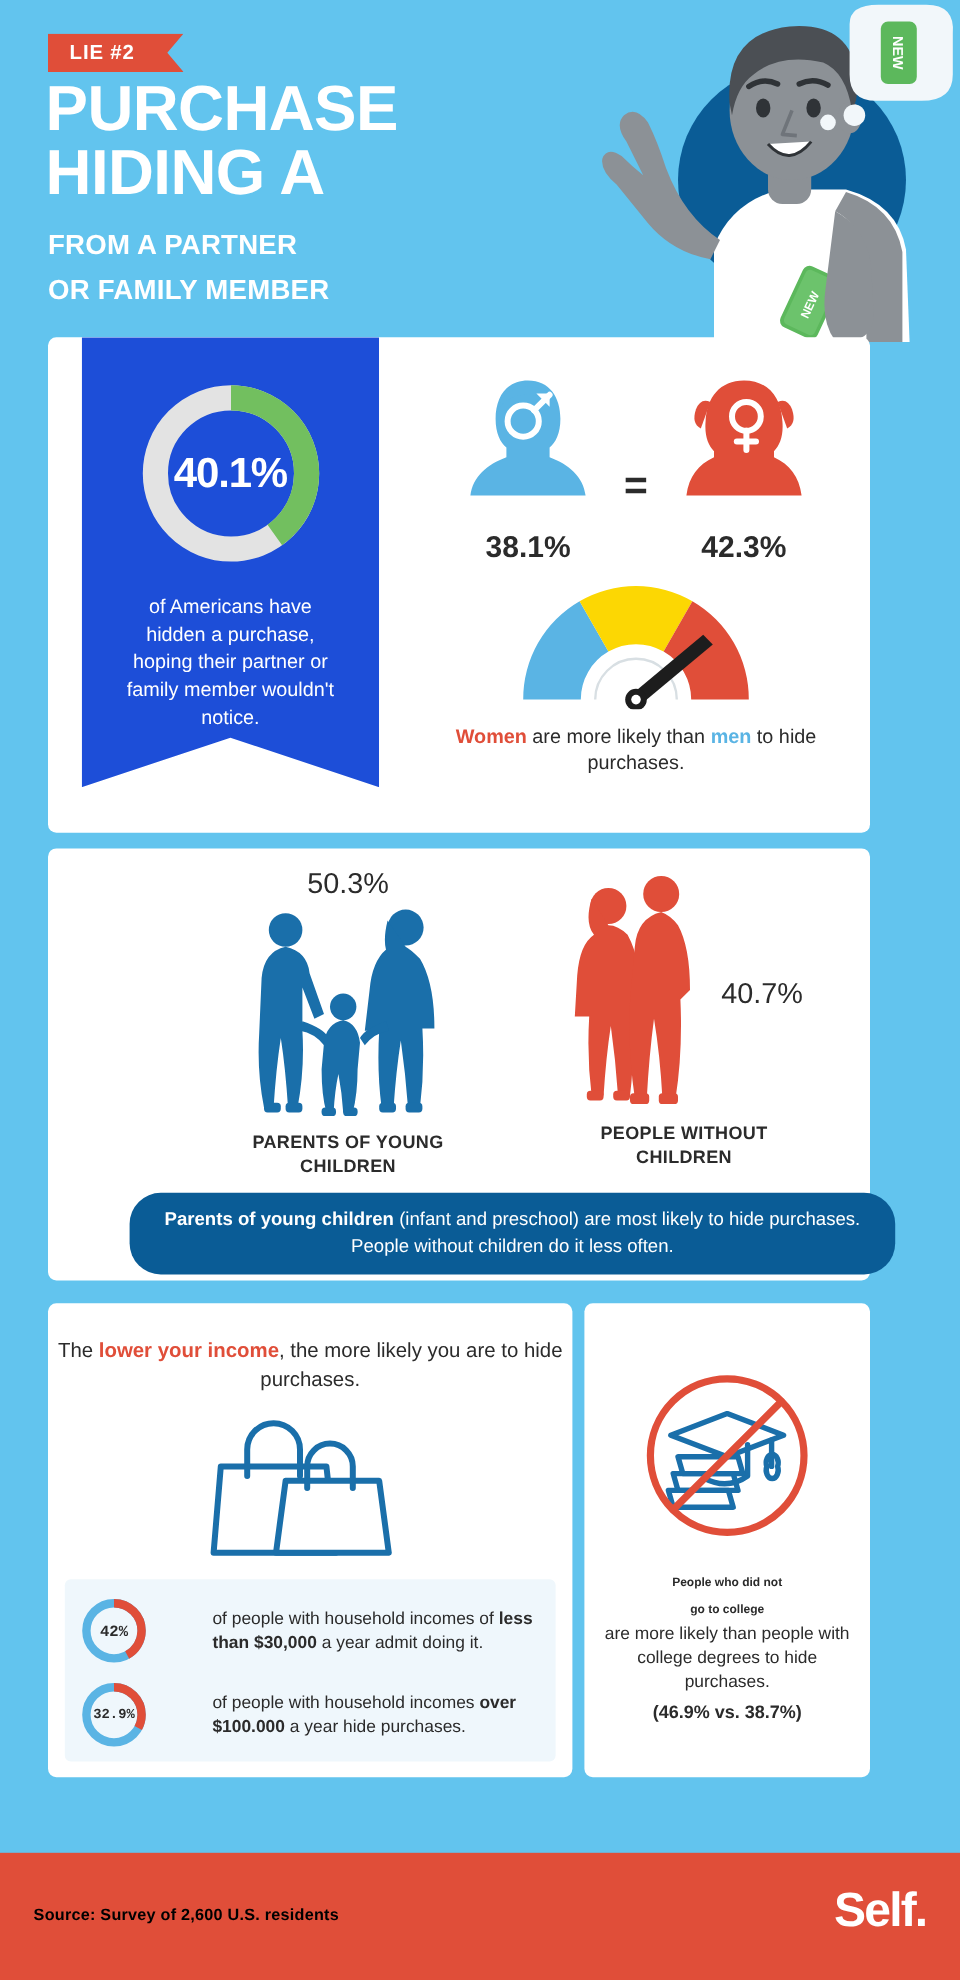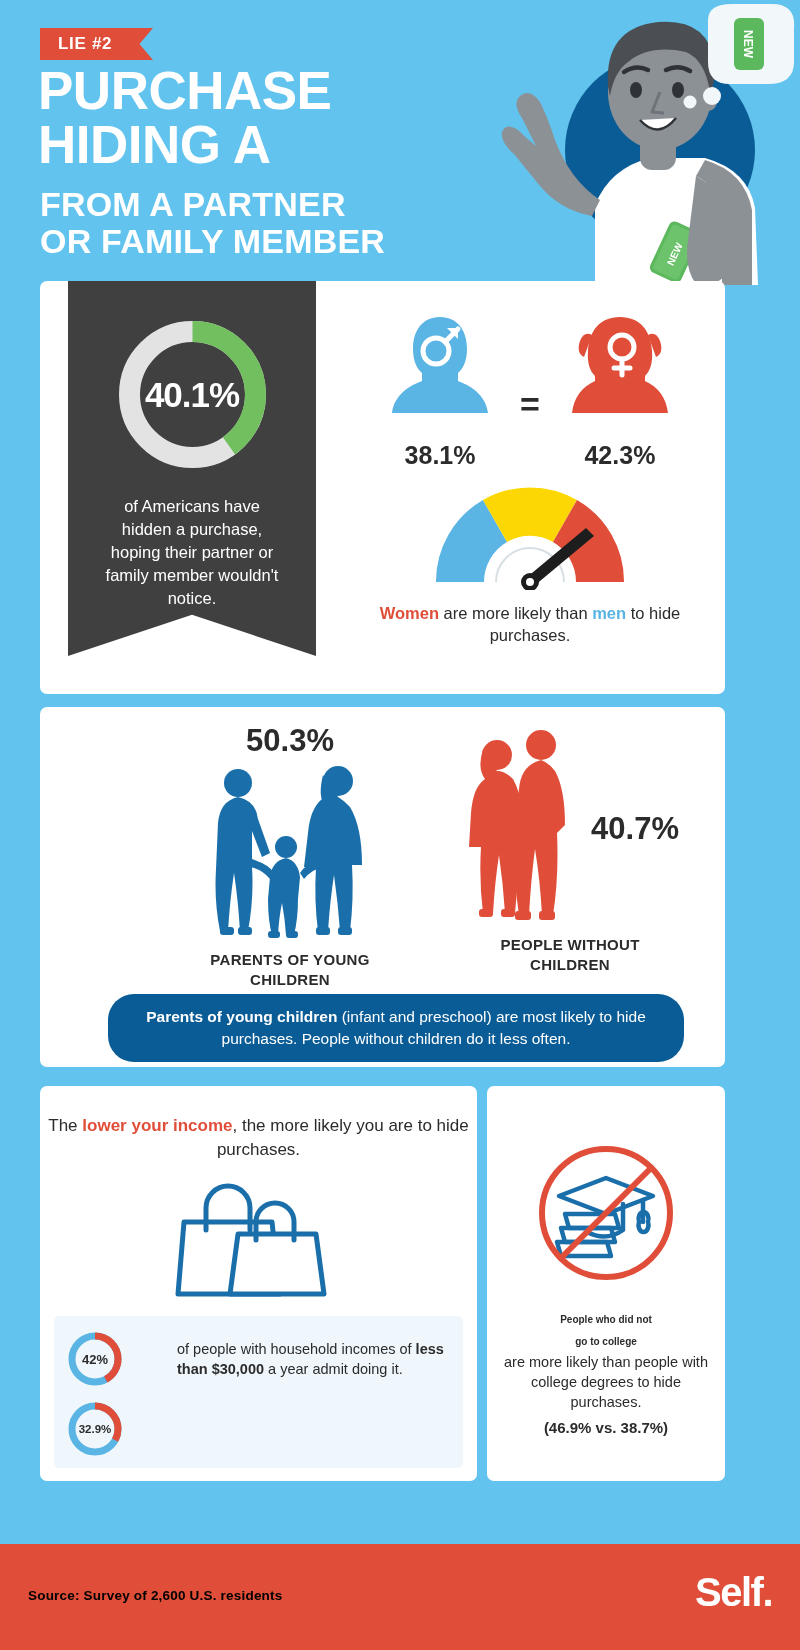--- a/index.html
+++ b/index.html
@@ -23,37 +23,37 @@
     clip-path: polygon(0 0, 100% 0, 88% 50%, 100% 100%, 0 100%);
     width: 113px;
   }
   .title-big {
     position: absolute; left: 38px; top: 64px;
     color: #fff; font-weight: bold; font-size: 53px;
     line-height: 54px; letter-spacing: -0.5px;
   }
   .title-sub {
     position: absolute; left: 40px; top: 186px;
-    color: #fff; font-weight: bold; font-size: 34px;
+    color: #fff; font-weight: bold; font-size: 23px;
     line-height: 37px; letter-spacing: .2px;
   }
   
   .char-wrap { position: absolute; right: 0; top: 0; width: 300px; height: 285px; }
 
   
   .card { background: #fff; border-radius: 7px; position: absolute; }
   #card1 { left: 40px; top: 281px; width: 685px; height: 413px; }
   #card2 { left: 40px; top: 707px; width: 685px; height: 360px; }
   #card3 { left: 40px; top: 1086px; width: 437px; height: 395px; }
   #card4 { left: 487px; top: 1086px; width: 238px; height: 395px; }
 
   
   .banner {
     position: absolute; left: 28px; top: 0px; width: 248px; height: 375px;
-    background: #404040;
+    background: #1d4ed8;
     clip-path: polygon(0 0, 100% 0, 100% 100%, 50% 89%, 0 100%);
     color: #fff; text-align: center;
   }
   .donut-wrap { position: relative; margin: 31px auto 0; width: 165px; height: 165px; }
   .donut-label {
     position: absolute; left: 0; top: 0; width: 165px; height: 165px;
     display: flex; align-items: center; justify-content: center;
     font-size: 35px; font-weight: bold; color: #fff; letter-spacing: -1px;
   }
   .banner-text {
@@ -71,42 +71,42 @@
     text-align: center; font-size: 16.5px; line-height: 22px; color: #2b2b2b; margin-top: 12px;
   }
   .t-red { color: #e04e39; font-weight: bold; }
   .t-blue { color: #5ab4e4; font-weight: bold; }
 
   
   .fam-row { position: absolute; left: 0; top: 16px; width: 685px; height: 250px; }
   .fam-col { position: absolute; text-align: center; }
   #fam-left { left: 120px; top: 0; width: 260px; }
   #fam-right { left: 420px; top: 0; width: 220px; }
-  .fam-pct { font-size: 31px; font-weight: bold; color: #2b2b2b; }
+  .fam-pct { font-size: 24px; font-weight: normal; color: #2b2b2b; }
   .fam-label {
     font-size: 15px; font-weight: bold; color: #2b2b2b; letter-spacing: .3px; line-height: 20px;
   }
   .pill {
-    position: absolute; left: 68px; top: 287px; width: 576px;
+    position: absolute; left: 68px; top: 287px; width: 638px;
     background: #0a5c96; color: #fff; border-radius: 26px;
     padding: 12px 22px; text-align: center; font-size: 15.5px; line-height: 22px;
   }
 
   
   .income-title {
     position: absolute; left: 0; top: 28px; width: 437px; text-align: center;
     font-size: 17px; line-height: 24px; color: #2b2b2b;
   }
   .bags { position: absolute; left: 128px; top: 96px; width: 180px; height: 120px; }
   .income-panel {
     position: absolute; left: 14px; top: 230px; width: 409px; height: 152px;
     background: #eff7fc; border-radius: 5px; padding: 14px 12px;
   }
   .inc-row { display: flex; align-items: center; gap: 14px; margin-bottom: 12px; }
-  .mini-donut { position: relative; width: 58px; height: 58px; flex: 0 0 58px; }
+  .mini-donut { position: relative; width: 58px; height: 58px; flex: 0 0 58px; font-family: Liberation Mono, monospace; }
   .mini-label {
     position: absolute; inset: 0; display: flex; align-items: center; justify-content: center;
     font-size: 13px; font-weight: bold; color: #2b2b2b;
   }
   .mini-label.small { font-size: 11.5px; }
   .inc-text { font-size: 14.5px; line-height: 20px; color: #2b2b2b; margin-left: 39px; }
   .inc-text b { font-weight: bold; }
 
   
   .nocollege-icon { position: absolute; left: 44px; top: 52px; width: 150px; height: 150px; }
@@ -350,20 +350,23 @@
         </div>
       </div>
 
       <div class="inc-row">
         <div class="mini-donut">
           <svg width="58" height="58" viewBox="0 0 58 58">
             <circle cx="29" cy="29" r="23" fill="none" stroke="#5ab4e4" stroke-width="7"></circle>
             <circle cx="29" cy="29" r="23" fill="none" stroke="#e04e39" stroke-width="7" stroke-dasharray="47.5 97.9" transform="rotate(-90 29 29)"></circle>
           </svg>
           <div class="mini-label small">32.9%</div>
+        </div>
+        <div class="inc-text">
+          <span>of people with household incomes </span><b>over $100.000</b><span> a year hide purchases.</span>
         </div>
       </div>
 
     </div>
   </div>
 
   <div class="card" id="card4">
     <div class="nocollege-icon">
       <svg width="150" height="150" viewBox="0 0 150 150">
         <g fill="none" stroke="#1a6faa" stroke-width="4.5" stroke-linejoin="round" stroke-linecap="round">

